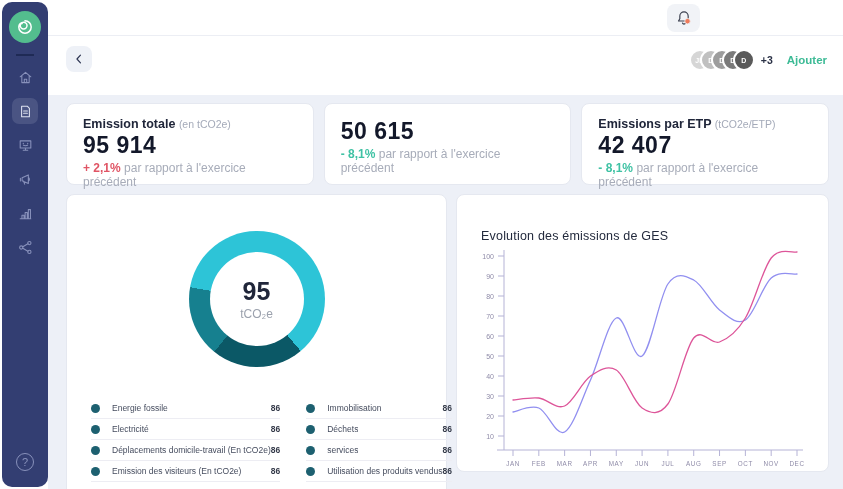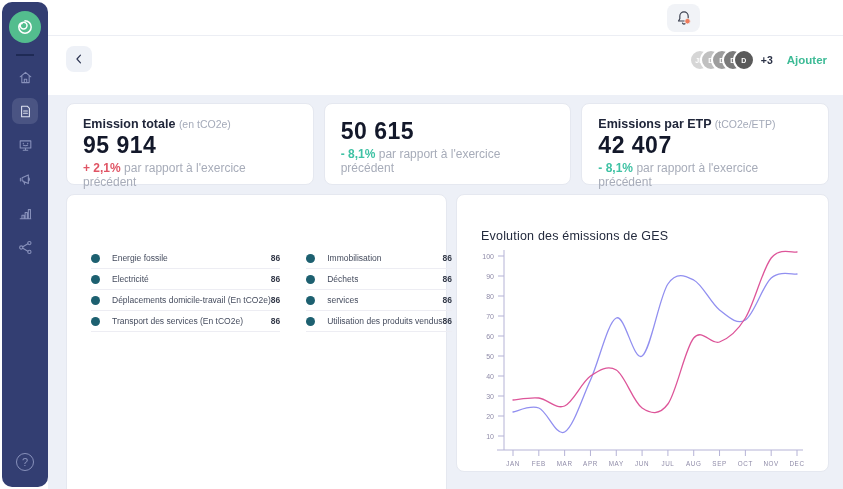--- a/index.html
+++ b/index.html
@@ -173,40 +173,48 @@
       <div class="card kpi">
         <div class="kpi-title"><span>Emissions par ETP</span> <span class="kpi-unit">(tCO2e/ETP)</span></div>
         <div class="kpi-value">42 407</div>
         <div class="kpi-delta"><b style="color: rgb(63, 194, 164);">- 8,1%</b> <span>par rapport à l'exercice précédent</span></div>
       </div>
     </div>
 
     <div class="charts-row">
 
       <div class="card donut-card">
+        <div style="margin-top:14px;">
+          <div class="donut" id="donut" style="background: conic-gradient(rgb(45, 196, 215) 0deg, rgb(45, 196, 215) 140deg, rgb(11, 88, 102) 140deg, rgb(11, 88, 102) 219deg, rgb(22, 128, 143) 219deg, rgb(22, 128, 143) 280deg, rgb(45, 196, 215) 280deg, rgb(45, 196, 215) 360deg);">
+            <div class="donut-hole">
+              <div class="donut-value">95</div>
+              <div class="donut-unit">tCO₂e</div>
+            </div>
+          </div>
+        </div>
         <div class="legend">
           <div class="legend-col" id="legend-col-0">
               <div class="legend-row">
                 <span class="legend-dot" style="background: rgb(29, 96, 112);"></span>
                 <span class="legend-label">Energie fossile</span>
                 <span class="legend-value">86</span>
               </div>
               <div class="legend-row">
                 <span class="legend-dot" style="background: rgb(29, 96, 112);"></span>
                 <span class="legend-label">Electricité</span>
                 <span class="legend-value">86</span>
               </div>
               <div class="legend-row">
                 <span class="legend-dot" style="background: rgb(29, 96, 112);"></span>
                 <span class="legend-label">Déplacements domicile-travail (En tCO2e)</span>
                 <span class="legend-value">86</span>
               </div>
               <div class="legend-row">
                 <span class="legend-dot" style="background: rgb(29, 96, 112);"></span>
-                <span class="legend-label">Transport des services (En tCO2e)</span>
+                <span class="legend-label">Emission des visiteurs (En tCO2e)</span>
                 <span class="legend-value">86</span>
               </div>
             </div>
           <div class="legend-col" id="legend-col-1">
               <div class="legend-row">
                 <span class="legend-dot" style="background: rgb(29, 96, 112);"></span>
                 <span class="legend-label">Immobilisation</span>
                 <span class="legend-value">86</span>
               </div>
               <div class="legend-row">

